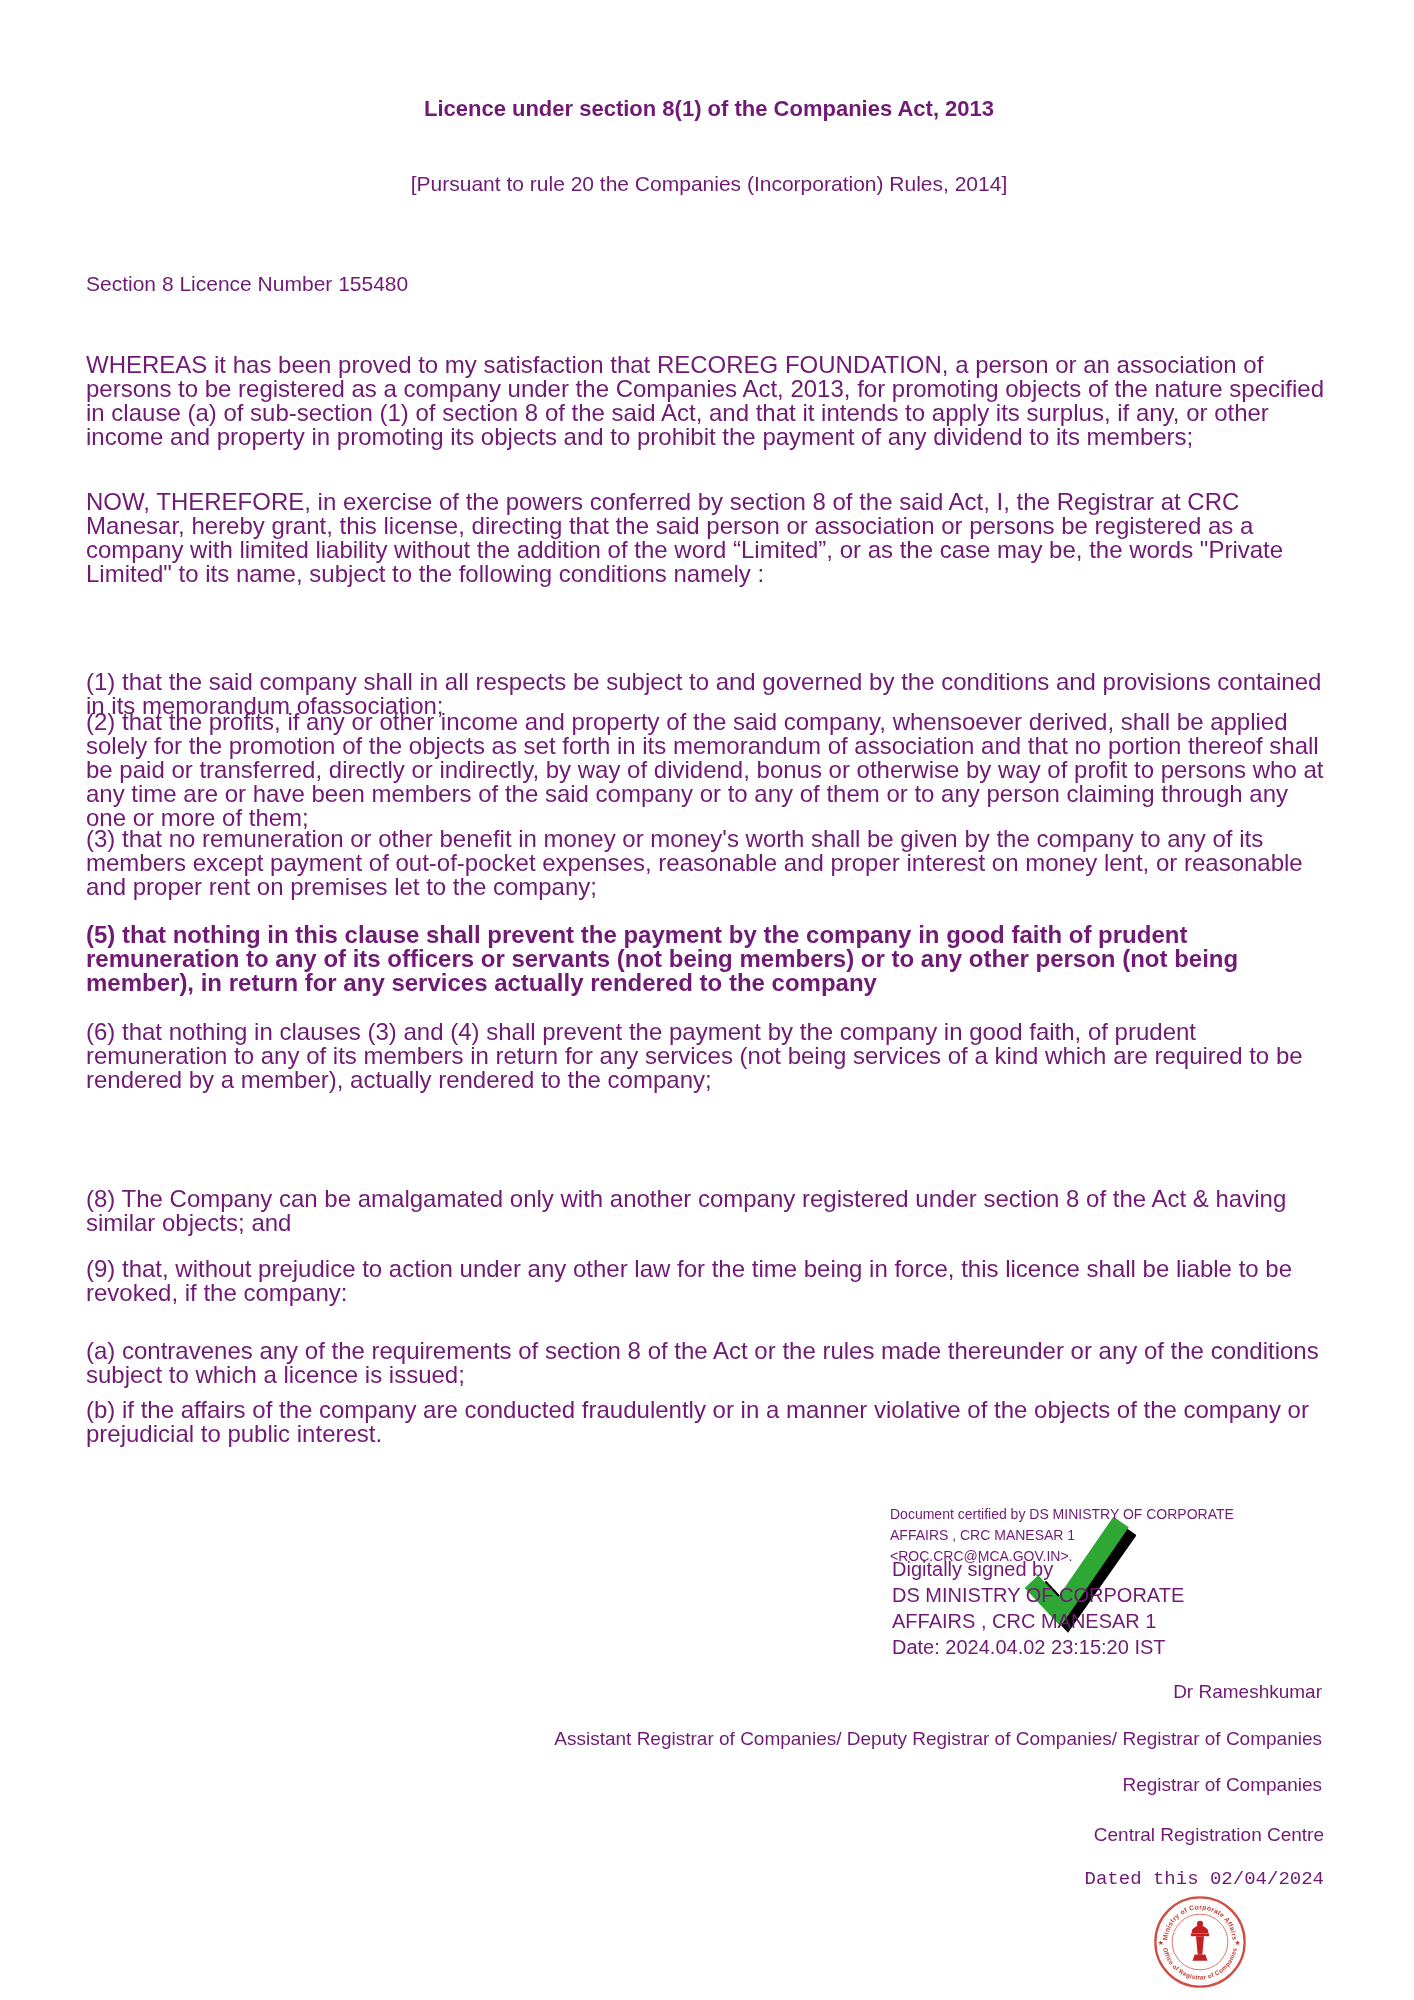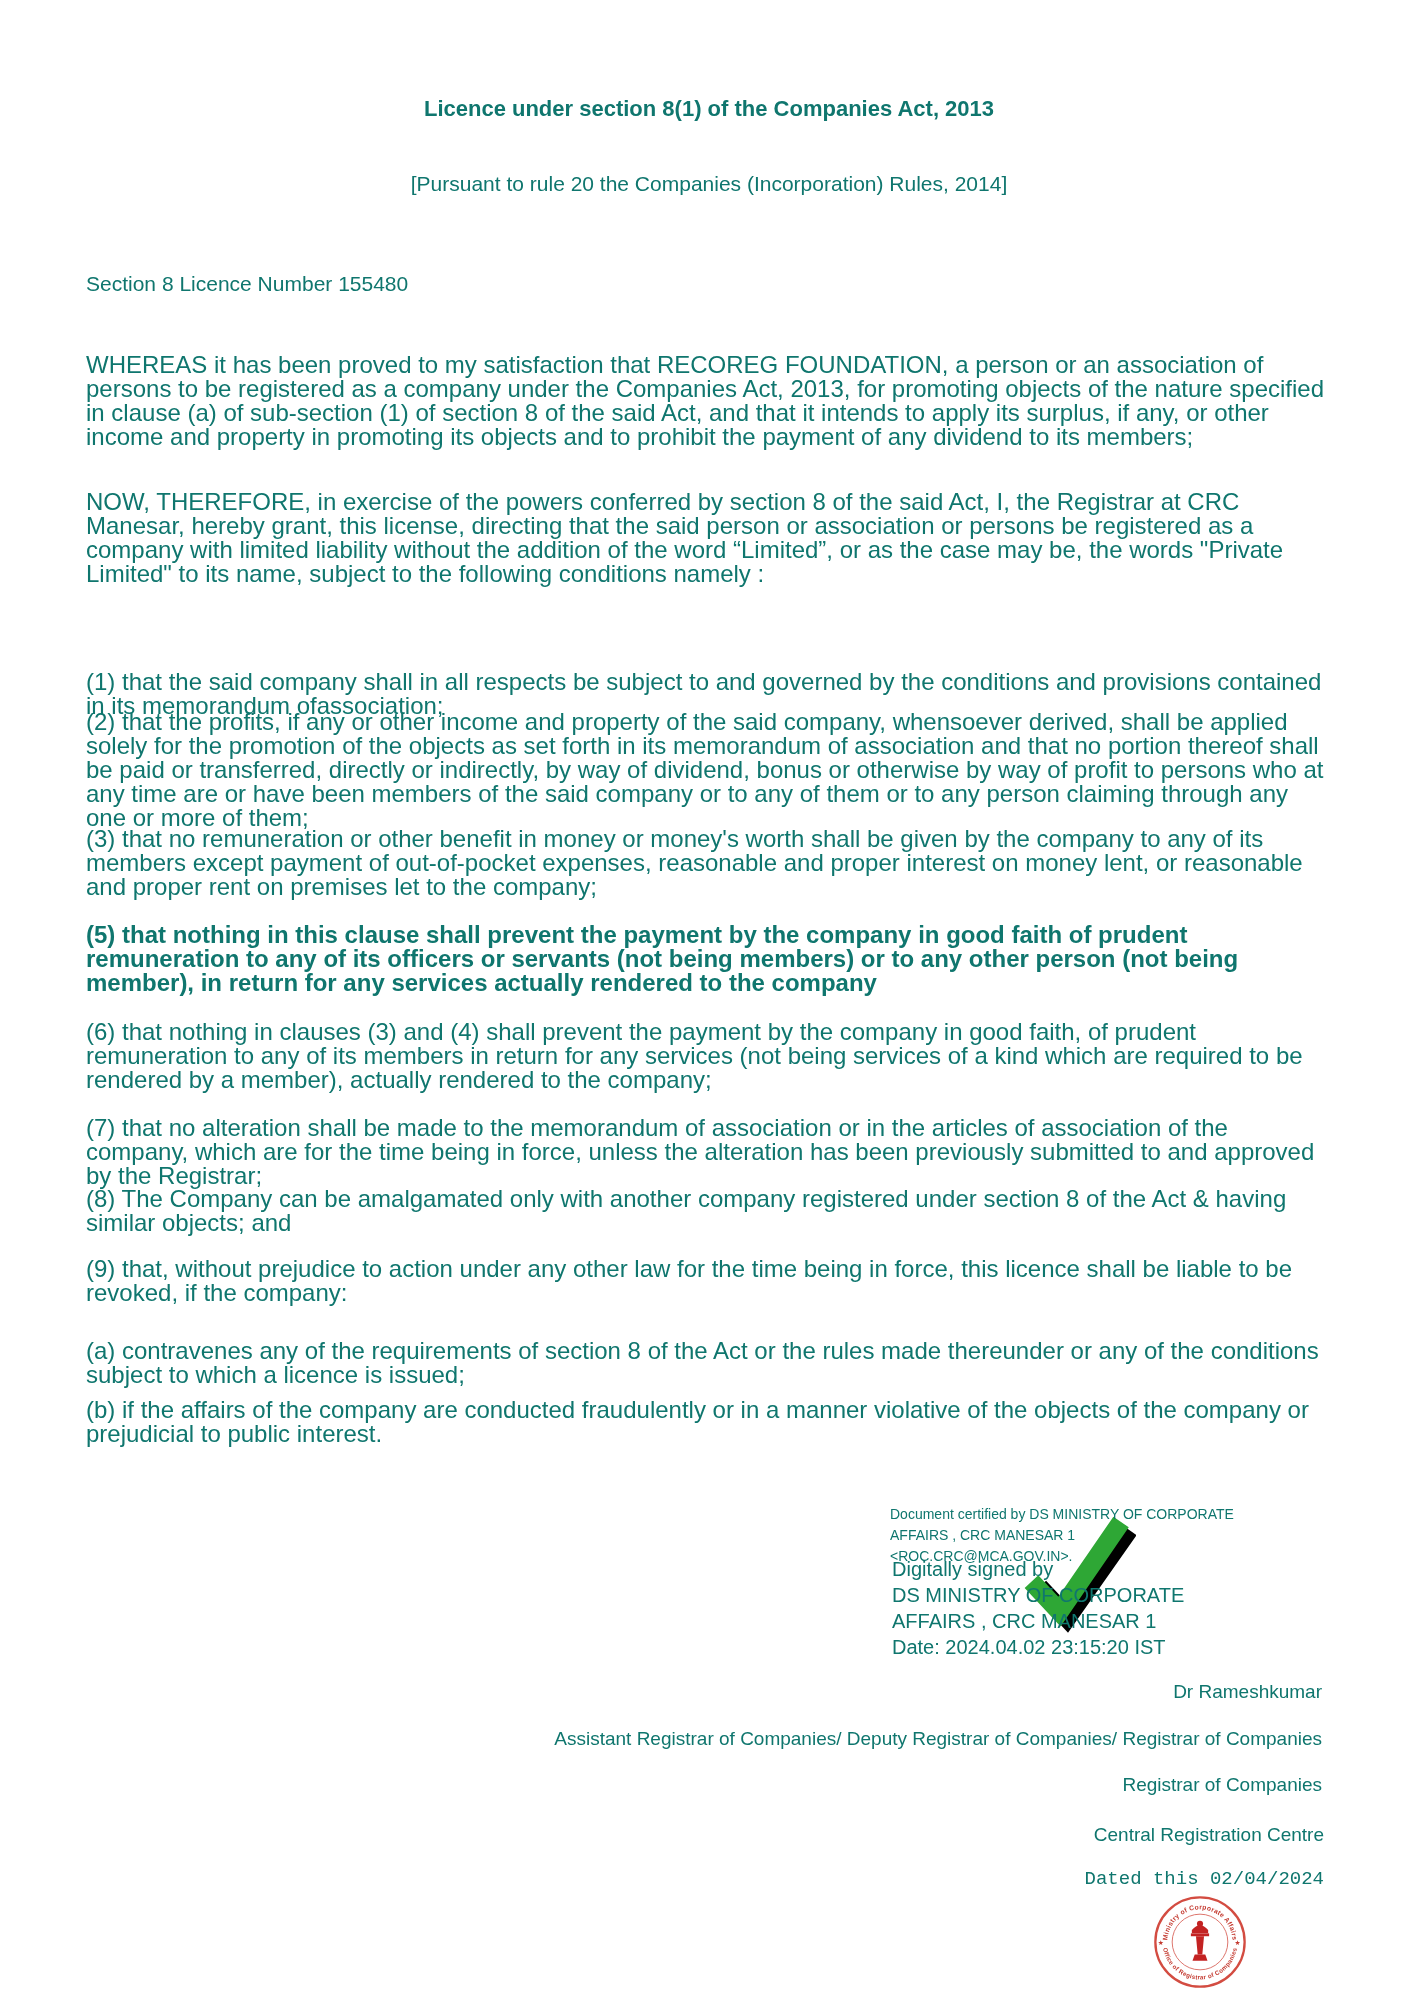--- a/index.html
+++ b/index.html
@@ -2,21 +2,21 @@
 <html><head>
 <meta charset="utf-8">
 <style>
   html, body { margin: 0; padding: 0; background: #ffffff; }
   .page {
     position: relative;
     width: 1414px;
     height: 2000px;
     background: #ffffff;
     font-family: "Liberation Sans", sans-serif;
-    color: #0f766e;
+    color: #701a75;
     overflow: hidden;
   }
   .blk {
     position: absolute;
     left: 86px;
     width: 1246px;
     font-size: 24px;
     line-height: 24px;
     text-align: left;
     white-space: normal;
@@ -70,21 +70,20 @@
   <div class="blk subtitle">[Pursuant to rule 20 the Companies (Incorporation) Rules, 2014]</div>
   <div class="blk licno">Section 8 Licence Number 155480</div>
 
   <div class="blk p-whereas">WHEREAS it has been proved to my satisfaction that RECOREG FOUNDATION, a person or an association of persons to be registered as a company under the Companies Act, 2013, for promoting objects of the nature specified in clause (a) of sub-section (1) of section 8 of the said Act, and that it intends to apply its surplus, if any, or other income and property in promoting its objects and to prohibit the payment of any dividend to its members;</div>
   <div class="blk p-now">NOW, THEREFORE, in exercise of the powers conferred by section 8 of the said Act, I, the Registrar at CRC Manesar, hereby grant, this license, directing that the said person or association or persons be registered as a company with limited liability without the addition of the word “Limited”, or as the case may be, the words "Private Limited" to its name, subject to the following conditions  namely :</div>
   <div class="blk p-c1">(1) that the said company shall in all respects be subject to and governed by the conditions and provisions contained in its memorandum ofassociation;</div>
   <div class="blk p-c2">(2) that the profits, if any or other income and property of the said company, whensoever derived, shall be applied solely for the promotion of the objects as set forth in its memorandum of association and that no portion thereof shall be paid or transferred, directly or indirectly, by way of dividend, bonus or otherwise by way of profit to persons who at any time are or have been members of the said company or to any of them or to any person claiming through any one or more of them;</div>
   <div class="blk p-c3">(3) that no remuneration or other benefit in money or money's worth shall be given by the company to any of its members except payment of out-of-pocket expenses, reasonable and proper interest on money lent, or reasonable and proper rent on premises let to the company;</div>
   <div class="blk p-c5">(5) that nothing in this clause shall prevent the payment by the company in good faith of prudent remuneration to any of its officers or servants (not being members) or to any other person (not being member), in return for any services actually rendered to the company</div>
   <div class="blk p-c6">(6) that nothing in clauses (3) and (4) shall prevent the payment by the company in good faith, of prudent remuneration to any of its members in return for any services (not being services of a kind which are required to be rendered by a member), actually rendered to the company;</div>
-  <div class="blk p-c7">(7) that no alteration shall be made to the memorandum of association or in the articles of association of the company, which are for the time being in force, unless the alteration has been previously submitted to and approved by the Registrar;</div>
   <div class="blk p-c8">(8) The Company can be amalgamated only with another company registered under section 8 of the Act &amp; having similar objects; and</div>
   <div class="blk p-c9">(9) that, without prejudice to action under any other law for the time being in force, this licence shall be liable to be revoked, if the company:</div>
   <div class="blk p-ca">(a) contravenes any of the requirements of section 8 of the Act or the rules made thereunder or any of the conditions subject to which a licence is issued;</div>
   <div class="blk p-cb">(b) if the affairs of the company are conducted fraudulently or in a manner violative of the objects of the company or prejudicial to public interest.</div>
 
   <div class="sig-note">Document certified by DS MINISTRY OF CORPORATE AFFAIRS , CRC MANESAR 1 &lt;ROC.CRC@MCA.GOV.IN&gt;.</div>
 
   <div class="sig-big">
     <div>Digitally signed by</div>
     <div>DS MINISTRY OF CORPORATE</div>

